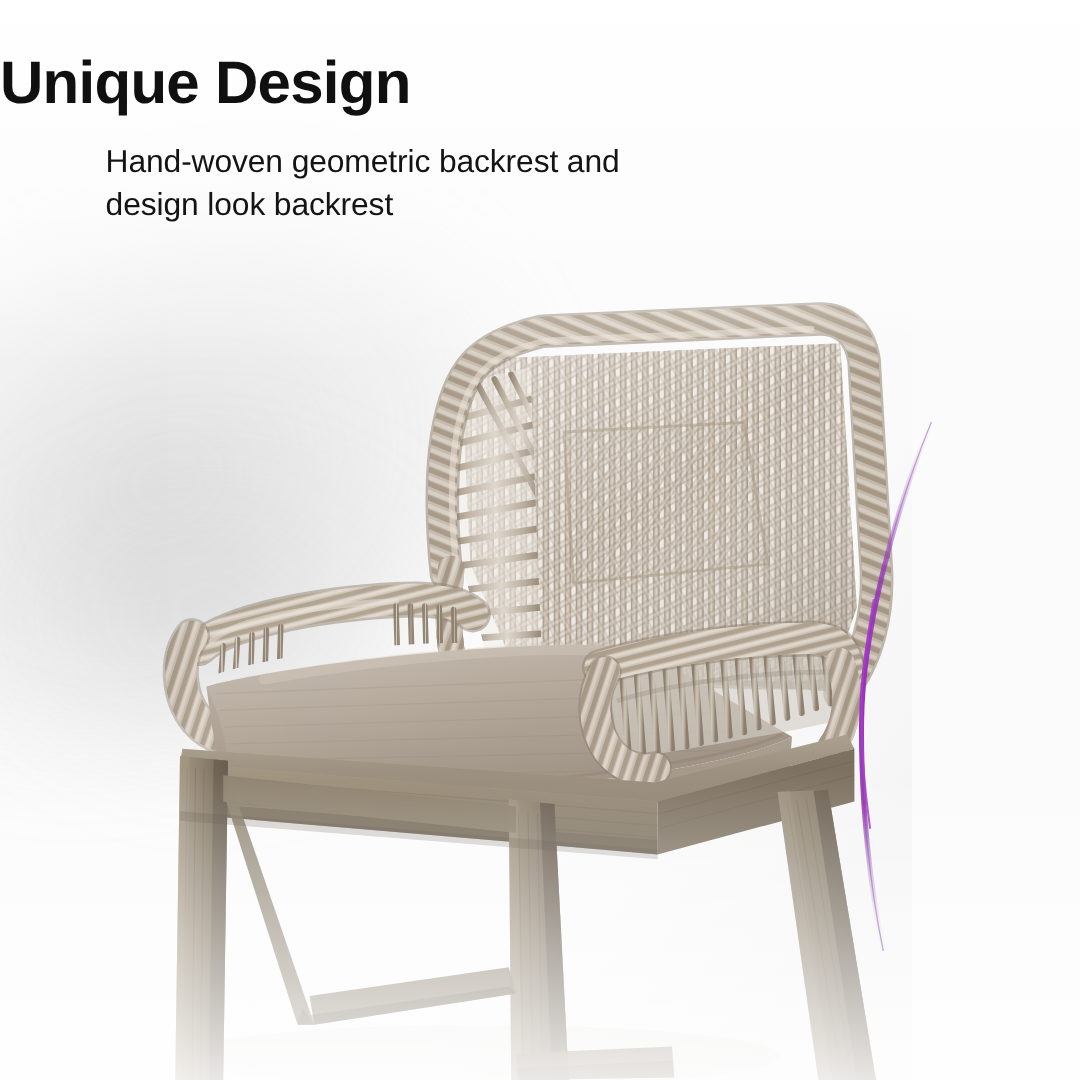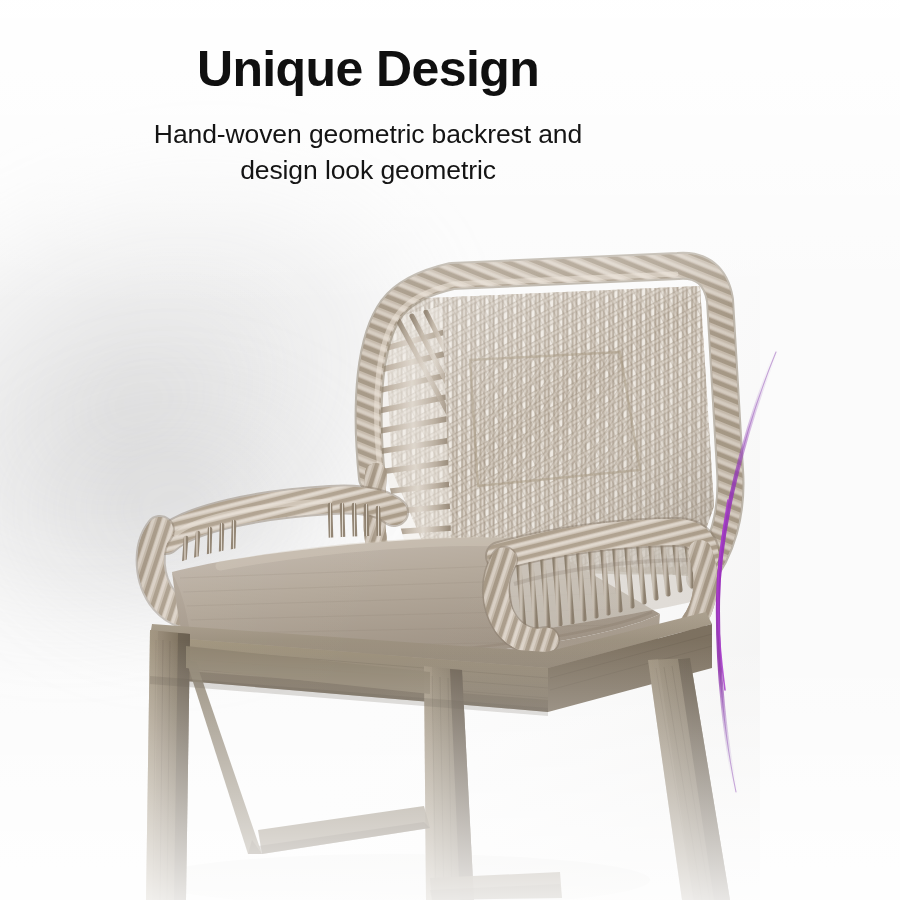--- a/index.html
+++ b/index.html
@@ -69,21 +69,21 @@
                 rgba(255,255,255,0) 100%);
     pointer-events: none;
   }
 
   
   .headline-block {
     position: absolute;
     left: 0;
     top: 40px;
     width: 736px;
-    text-align: center;
+    text-align: left;
     pointer-events: none;
   }
   .headline {
     margin: 0;
     font-size: 50px;
     line-height: 58px;
     font-weight: 700;
     letter-spacing: -0.6px;
     color: #101010;
   }
@@ -528,17 +528,17 @@
       <path d="M776,352 C744,430 719,528 718,600 C717,672 726,744 736,792" fill="none" stroke="url(#accentG)" stroke-width="4.2" stroke-linecap="round" mask="url(#taperMask)"></path>
 
       <path d="M728,500 C720,548 717,574 718,600 C718,630 721,660 725,690" fill="none" stroke="#a93ecb" stroke-width="1.6" stroke-linecap="round" opacity="0.85"></path>
     </svg>
   </div>
 
   <div class="headline-block">
     <h1 class="headline">Unique Design</h1>
     <p class="subhead">
       <span>Hand-woven geometric backrest and</span><br>
-      <span>design look geometric</span>
+      <span>design look backrest</span>
     </p>
   </div>
 
 </div>
 
 </body></html>

